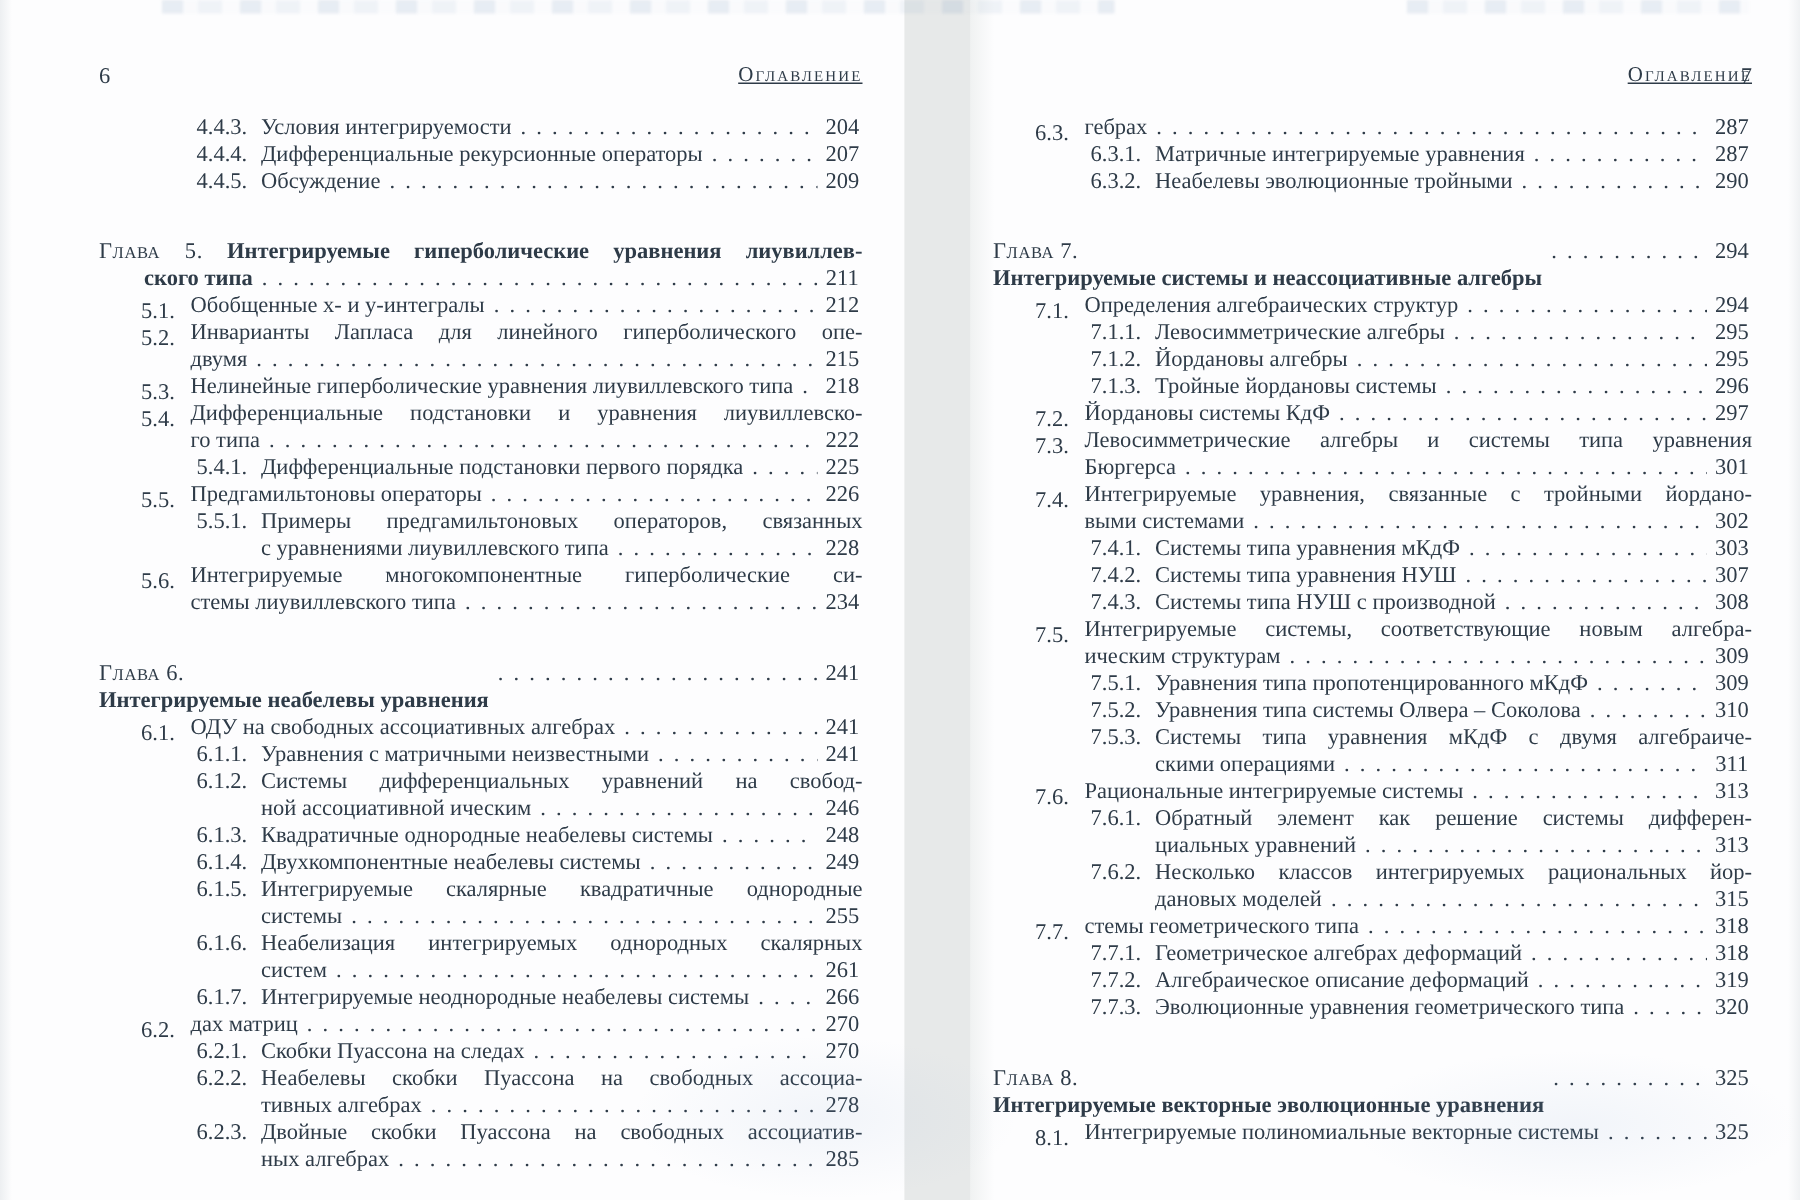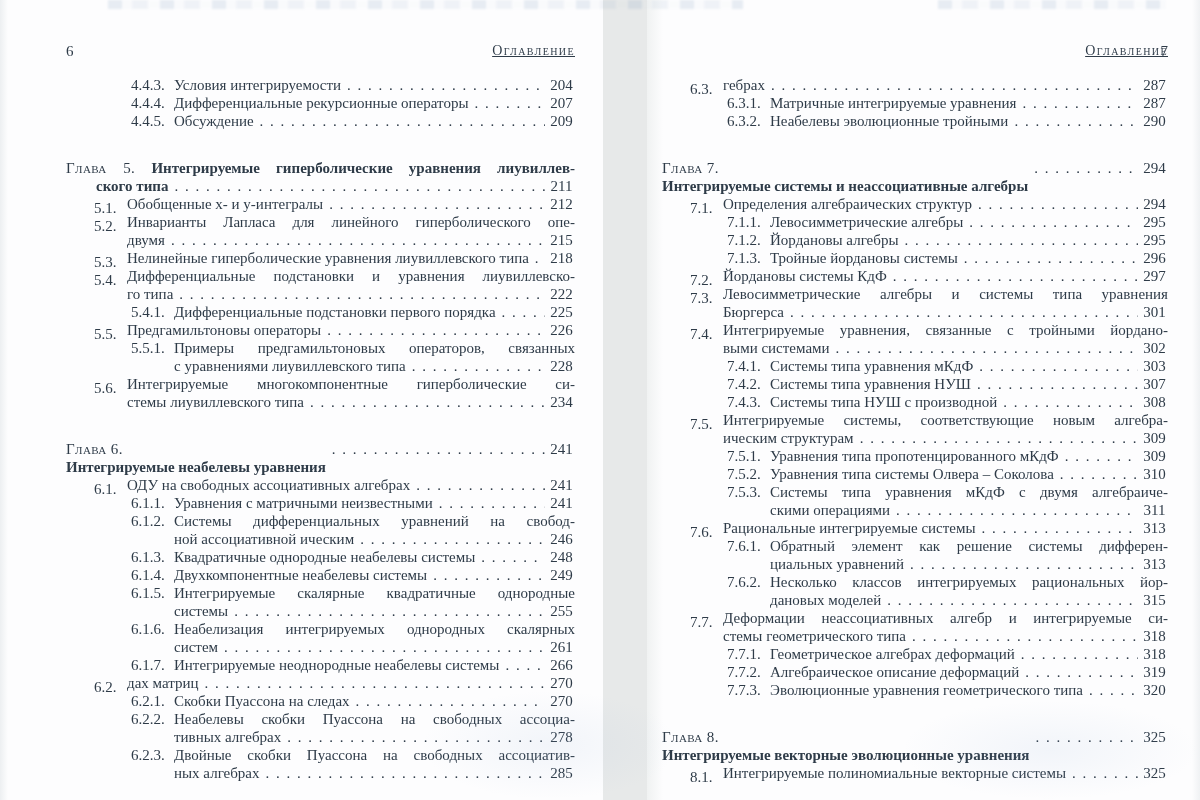--- a/index.html
+++ b/index.html
@@ -471,21 +471,20 @@
             <span class="num">7.6.2.</span>
             <div class="line first"><span class="txt">Несколько классов интегрируемых рациональных йор-</span></div>
             <div class="line last">
               <span class="txt">дановых моделей</span>
               <span class="leader"></span>
               <span class="pg">315</span>
             </div>
           </div>
           <div class="entry s1">
             <span class="num">7.7.</span>
-            <div class="line first"><span class="txt">Деформации неассоциативных алгебр и интегрируемые си-</span></div>
             <div class="line last">
               <span class="txt">стемы геометрического типа</span>
               <span class="leader"></span>
               <span class="pg">318</span>
             </div>
           </div>
           <div class="entry s2">
             <span class="num">7.7.1.</span>
             <div class="line first last">
               <span class="txt">Геометрическое алгебрах деформаций</span>

